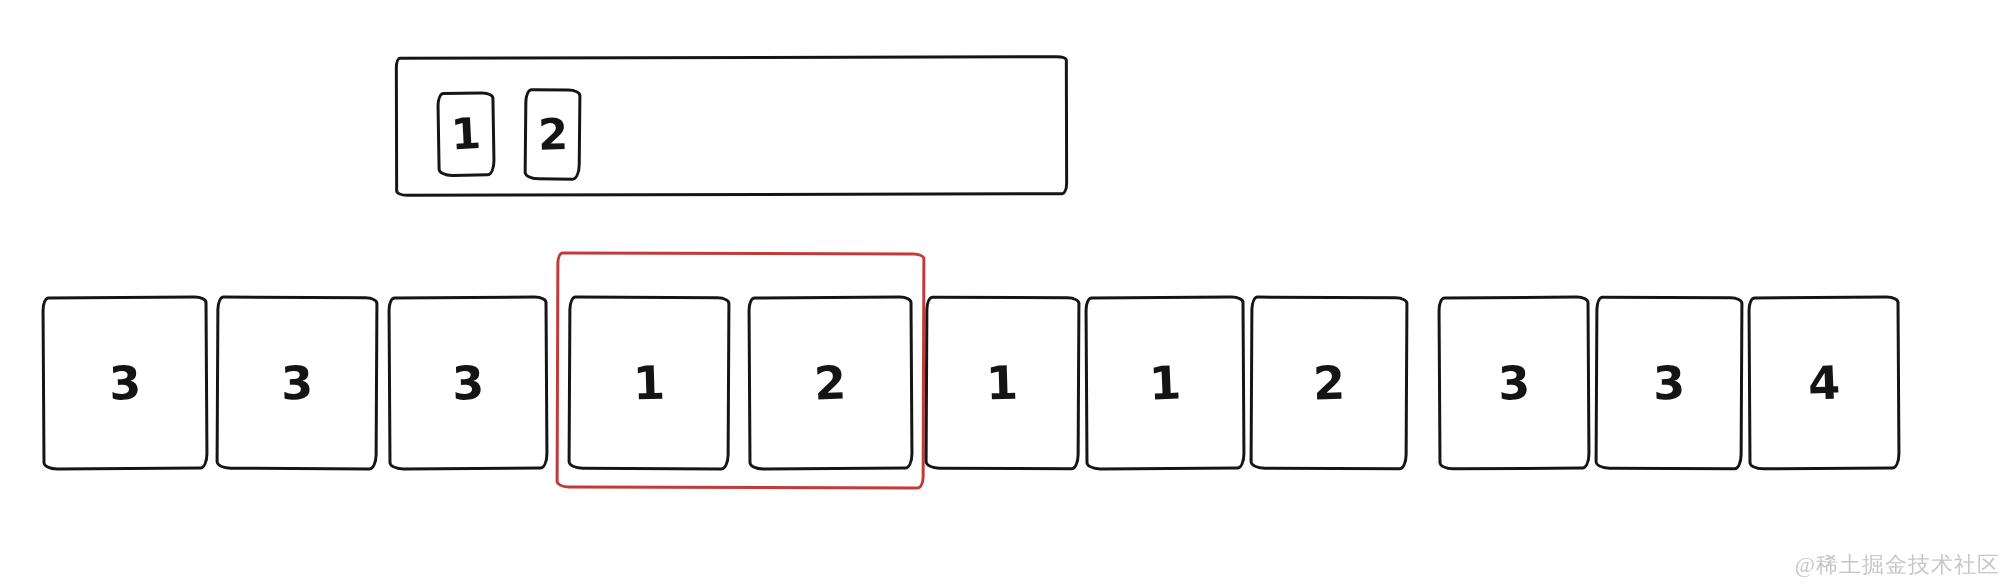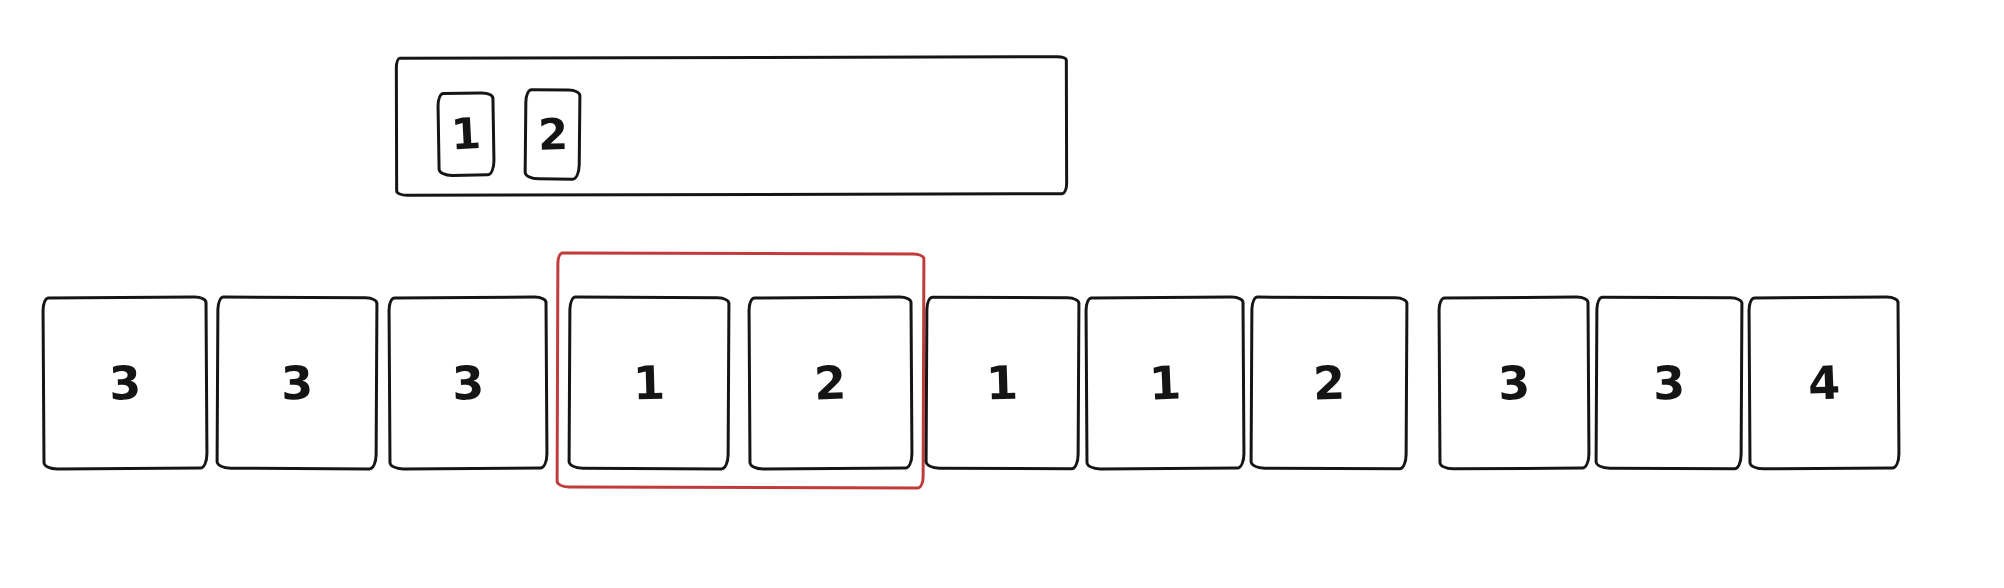--- a/index.html
+++ b/index.html
@@ -132,14 +132,15 @@
       <span class="digit">3</span>
     </div>
     <div class="sketch array-cell" style="left:1595px;width:148px">
       <span class="digit">3</span>
     </div>
     <div class="sketch array-cell" style="left:1748px;width:152px">
       <span class="digit">4</span>
     </div>
   </div>
 
+  <div class="watermark" style="color: rgb(198, 198, 198);">@稀土掘金技术社区</div>
 
 </div>
 
 </body></html>

